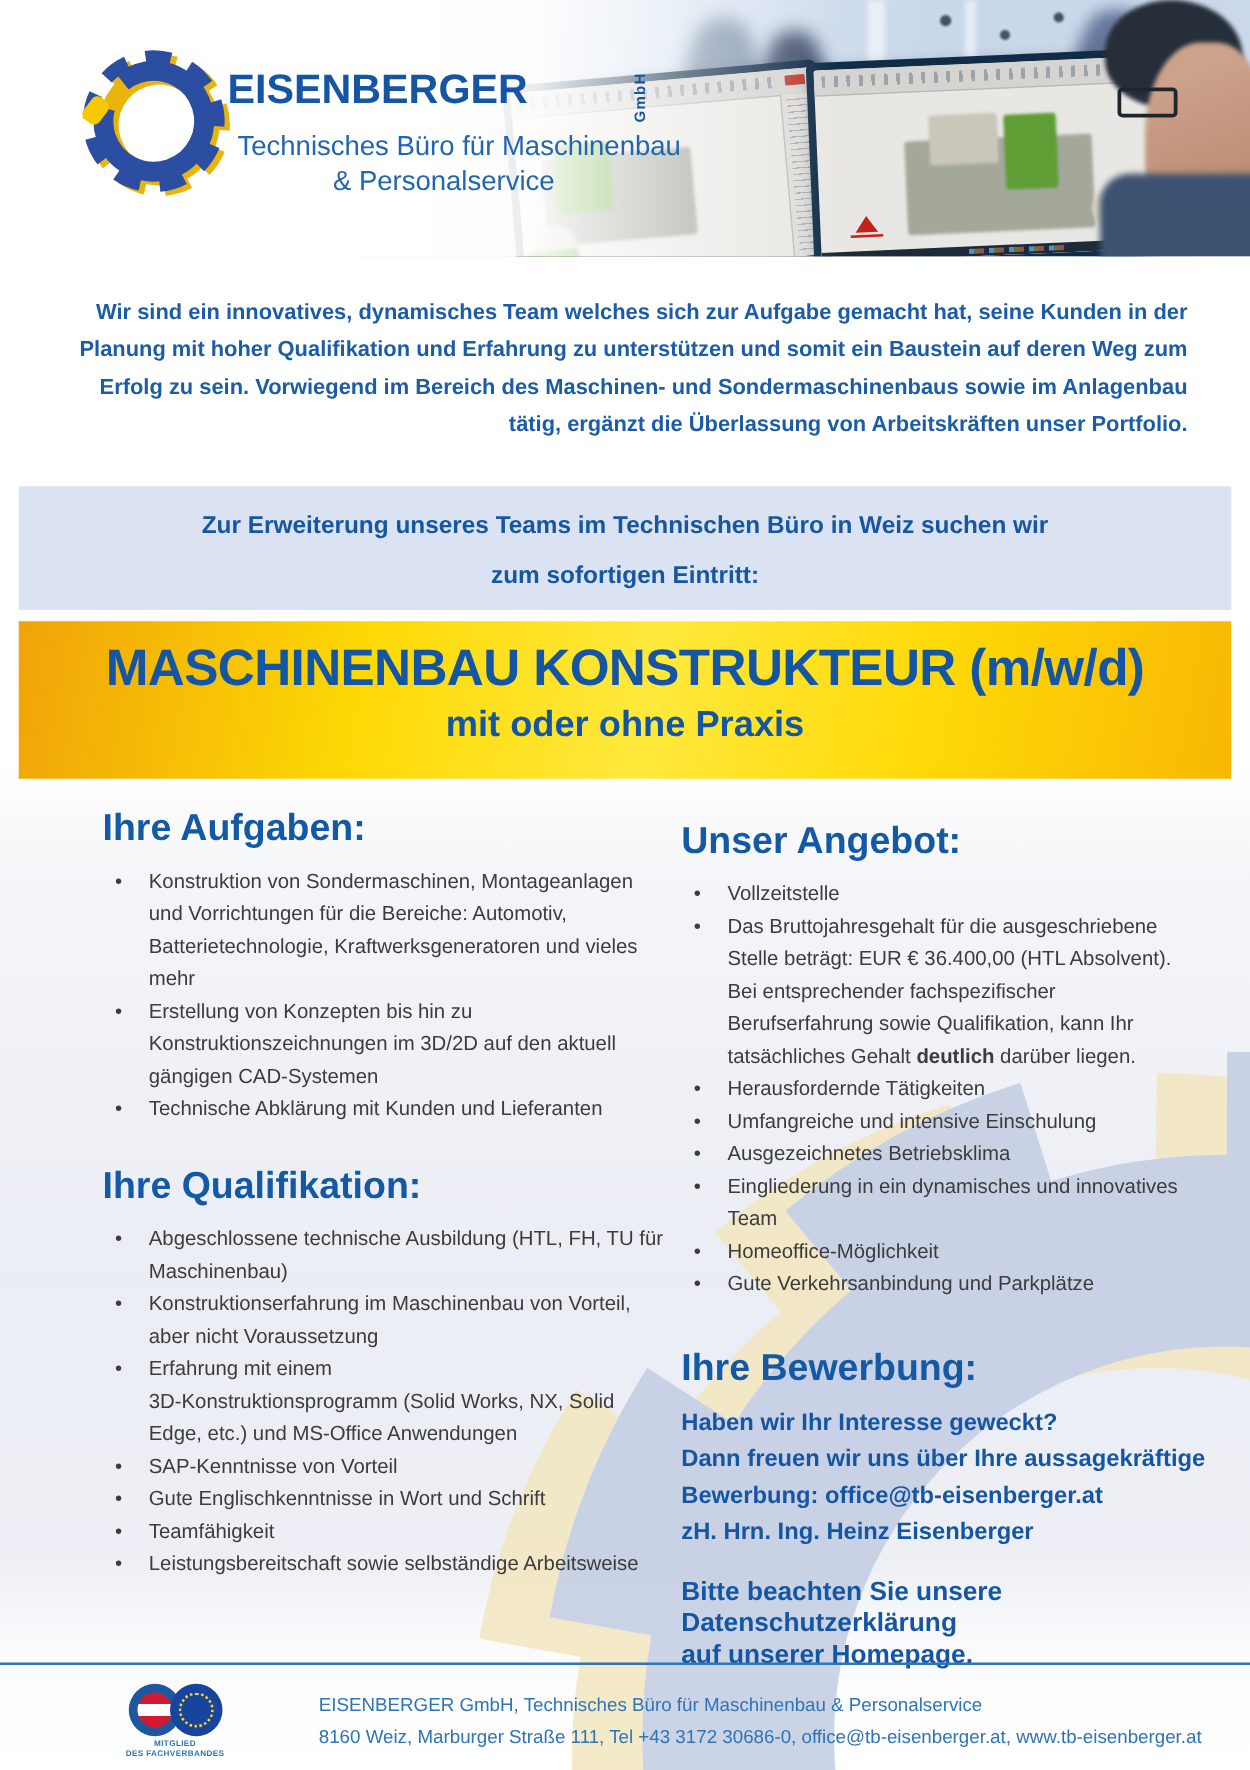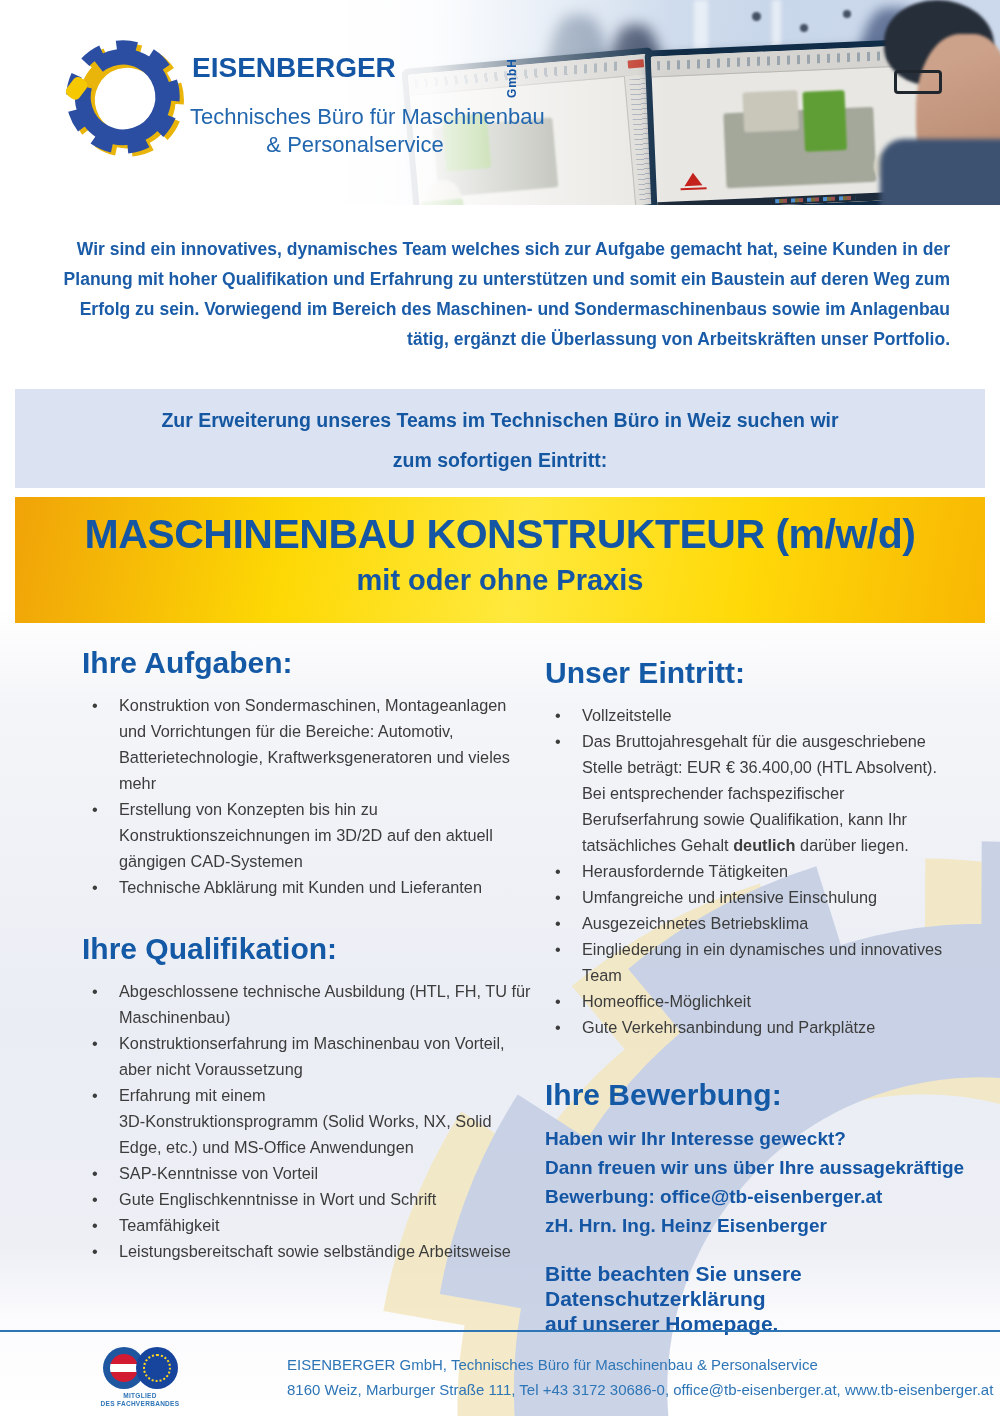--- a/index.html
+++ b/index.html
@@ -33,21 +33,21 @@
   .man-hair{right:6px;top:0;width:110px;height:86px;background:#262e39;border-radius:48% 52% 45% 45%;filter:blur(1.5px);}
   .man-face{right:-12px;top:34px;width:96px;height:160px;background:linear-gradient(160deg,#cda28a 20%,#b88a71 80%);
         border-radius:46% 40% 40% 42%;filter:blur(1.5px);}
   .man-glasses{right:58px;top:70px;width:42px;height:18px;border:3px solid #20262e;border-radius:4px;filter:blur(.6px);}
   .man-shoulder{right:-30px;bottom:-34px;width:150px;height:100px;background:#3d5271;border-radius:24px;filter:blur(2.5px);}
   .hero-fade{inset:0;background:linear-gradient(90deg,#ffffff 0%,#ffffff 32%,rgba(255,255,255,.9) 43%,rgba(255,255,255,.4) 55%,rgba(255,255,255,0) 67%);}
 
   
   .logo{position:absolute;left:62px;top:36px;width:470px;height:130px;}
   .logo svg{position:absolute;left:0;top:0;}
-  .brand{position:absolute;left:130px;top:16px;font-size:28px;font-weight:bold;color:#1456a4;letter-spacing:0px;white-space:nowrap;}
+  .brand{position:absolute;left:120px;top:16px;font-size:33px;font-weight:bold;color:#1456a4;letter-spacing:0px;white-space:nowrap;}
   .brand-suffix{position:absolute;left:443px;top:22px;font-size:12px;font-weight:bold;color:#1456a4;
         writing-mode:vertical-rl;transform:rotate(180deg);letter-spacing:1px;}
   .brand-sub{position:absolute;left:128px;top:68px;width:330px;text-align:center;color:#2166ae;font-size:22px;line-height:26px;white-space:nowrap;}
   .brand-sub2{position:absolute;left:128px;top:96px;width:330px;text-align:center;color:#2166ae;font-size:22px;}
 
   
   .watermark{position:absolute;left:390px;top:800px;width:1180px;height:1180px;
         transform:rotate(128deg);opacity:.85;}
 
   
@@ -78,21 +78,21 @@
   .footer-rule{position:absolute;left:0;top:1330px;width:1000px;height:2px;background:#2e75b6;}
   .badge-wrap{position:absolute;left:70px;top:1347px;width:140px;text-align:center;}
   .badges{display:flex;justify-content:center;align-items:center;}
   .badge{width:42px;height:42px;border-radius:50%;display:flex;align-items:center;justify-content:center;}
   .badge-at{background:#1e56a0;}
   .badge-at .flag{width:28px;height:28px;border-radius:50%;
         background:linear-gradient(180deg,#d21b32 0 34%,#ffffff 34% 66%,#d21b32 66% 100%);}
   .badge-eu{background:#17449c;margin-left:-9px;}
   .badge-eu .stars{width:24px;height:24px;border:2px dotted #ffd51e;border-radius:50%;}
   .badge-caption{margin-top:3px;font-size:6.5px;line-height:8px;color:#2e75b6;font-weight:bold;letter-spacing:.3px;}
-  .footer-text{position:absolute;left:255px;top:1352px;color:#2e75b6;font-size:15px;line-height:25px;margin-left:32px;}
+  .footer-text{position:absolute;left:255px;top:1352px;color:#2e75b6;font-size:15px;line-height:25px;}
 </style>
 </head>
 <body>
 
 <div class="page">
 
   <div class="hero">
     <div class="glass-bar" style="left:694px;top:0;width:14px;height:205px;"></div>
     <div class="glass-bar" style="left:772px;top:0;width:9px;height:205px;"></div>
     <div class="bg-person" style="left:545px;top:15px;width:66px;height:190px;background:#8194ad;"></div>
@@ -203,21 +203,21 @@
       <li>Erfahrung mit einem
 3D-Konstruktionsprogramm (Solid Works, NX, Solid Edge, etc.) und MS-Office Anwendungen</li>
       <li>SAP-Kenntnisse von Vorteil</li>
       <li>Gute Englischkenntnisse in Wort und Schrift</li>
       <li>Teamfähigkeit</li>
       <li>Leistungsbereitschaft sowie selbständige Arbeitsweise</li>
     </ul>
   </div>
 
   <div class="col col-right">
-    <h3 class="sec">Unser Eintritt:</h3>
+    <h3 class="sec">Unser Angebot:</h3>
     <ul class="dotlist">
       <li>Vollzeitstelle</li>
       <li><span>Das Bruttojahresgehalt für die ausgeschriebene Stelle beträgt:  EUR € 36.400,00 (HTL Absolvent). Bei entsprechender fachspezifischer Berufserfahrung sowie Qualifikation, kann Ihr tatsächliches Gehalt </span><strong>deutlich</strong><span> darüber liegen.</span></li>
       <li>Herausfordernde Tätigkeiten</li>
       <li>Umfangreiche und intensive Einschulung</li>
       <li>Ausgezeichnetes Betriebsklima</li>
       <li>Eingliederung in ein dynamisches und innovatives Team</li>
       <li>Homeoffice-Möglichkeit</li>
       <li>Gute Verkehrsanbindung und Parkplätze</li>
     </ul>

